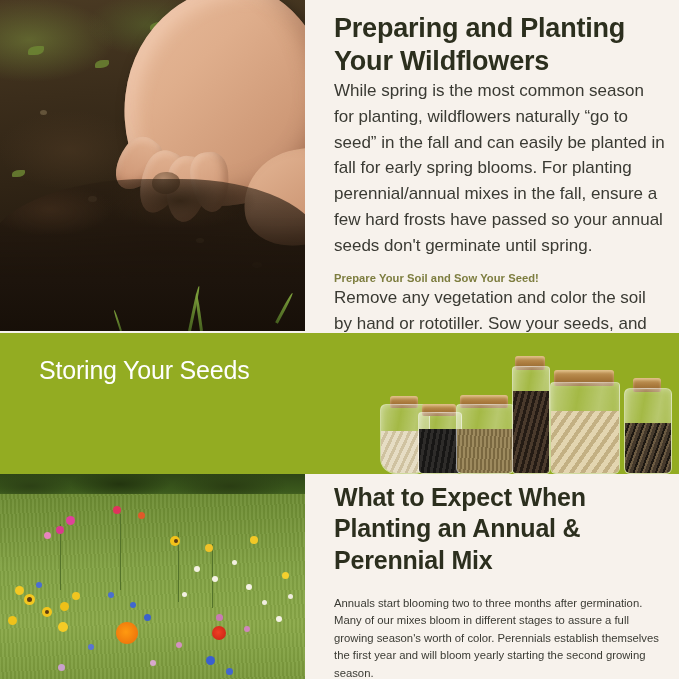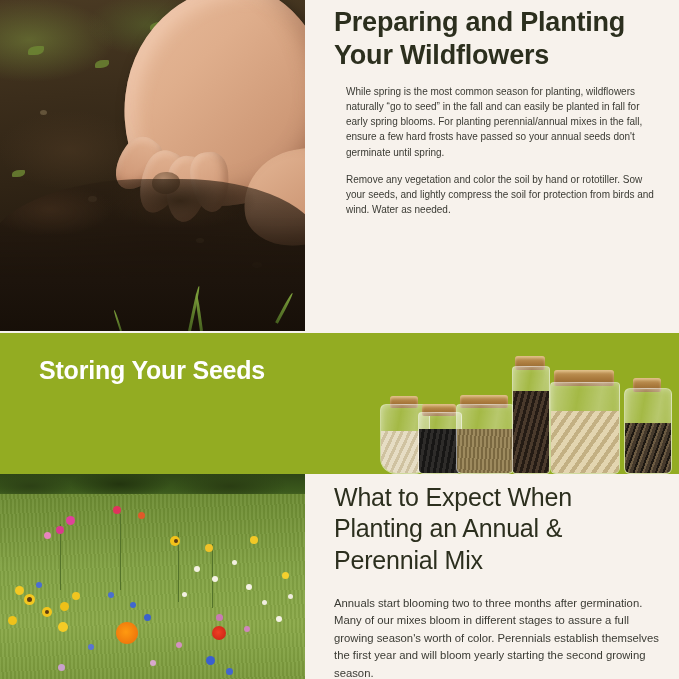--- a/index.html
+++ b/index.html
@@ -116,61 +116,61 @@
     background: linear-gradient(180deg, #7fa23c, #46601f);
     border-radius: 50% 50% 0 0;
     transform-origin: bottom center;
   }
 
   .section-one-text {
     position: absolute;
     left: 330px; top: 0;
     width: 349px;
     height: 333px;
-    padding: 6px 12px 0 4px;
+    padding: 12px 12px 0 4px;
     box-sizing: border-box;
   }
   h1.title-main {
     margin: 0;
     color: #2c2f1e;
     font-size: 27px;
     line-height: 1.22;
     font-weight: bold;
     letter-spacing: -0.2px;
   }
   .sub-head {
     margin: 13px 0 1px 0;
     color: #7d7d3f;
     font-size: 11.2px;
     font-weight: bold;
     letter-spacing: .05px;
   }
   .body-text {
-    margin: 12px;
+    margin: 0;
     color: #3a3a33;
-    font-size: 10px;
+    font-size: 17px;
     line-height: 1.52;
   }
 
   
   .section-green {
     position: absolute;
     left: 0; top: 333px;
     width: 679px;
     height: 141px;
     background: #93ac22;
     overflow: hidden;
   }
   h2.title-green {
     position: absolute;
     left: 39px; top: 23px;
     margin: 0;
     color: #ffffff;
     font-size: 25px;
-    font-weight: bold;
+    font-weight: normal;
     letter-spacing: -0.2px;
   }
   .green-body {
     position: absolute;
     left: 39px; top: 63px;
     width: 296px;
     margin: 0;
     color: #ffffff;
     font-size: 11.3px;
     line-height: 1.55;
@@ -255,21 +255,21 @@
     width: 349px;
     height: 205px;
     padding: 8px 14px 0 4px;
     box-sizing: border-box;
   }
   h2.title-bottom {
     margin: 0;
     color: #2c2f1e;
     font-size: 25px;
     line-height: 1.25;
-    font-weight: normal;
+    font-weight: bold;
     letter-spacing: -0.2px;
   }
   .bottom-body {
     margin: 19px 0 0 0;
     color: #3a3a33;
     font-size: 11.3px;
     line-height: 1.55;
   }
 </style>
 </head>
@@ -312,20 +312,21 @@
       <div class="grass-blade" style="left:275px;bottom:8px;width:3px;height:34px;transform:rotate(28deg);"></div>
       <div class="grass-blade" style="left:120px;bottom:0;width:2px;height:22px;transform:rotate(-18deg);"></div>
     </div>
 
     <div class="section-one-text">
       <h1 class="title-main">Preparing and Planting Your Wildflowers</h1>
 
       <p class="body-text">While spring is the most common season for planting, wildflowers naturally “go to seed” in the fall and can easily be planted in fall for early spring blooms. For planting perennial/annual mixes in the fall, ensure a few hard frosts have passed so your annual seeds don't germinate until spring.</p>
 
 
+      <div class="sub-head">Prepare Your Soil and Sow Your Seed!</div>
       <p class="body-text">Remove any vegetation and color the soil by hand or rototiller. Sow your seeds, and lightly compress the soil for protection from birds and wind. Water as needed.</p>
     </div>
   </div>
 
   <div class="section-green">
     <h2 class="title-green">Storing Your Seeds</h2>
 
     <div class="jars">
 
       <div class="jar" style="left:0px;width:48px;height:80px;">

